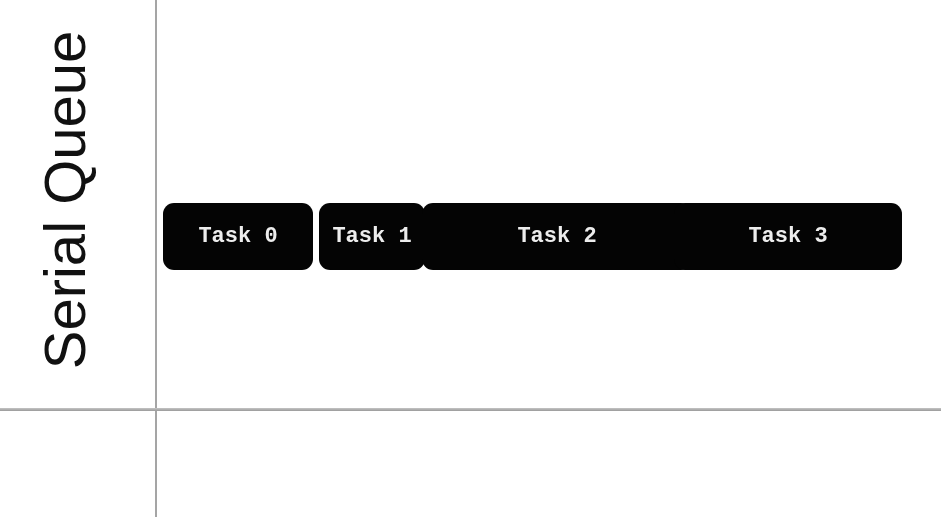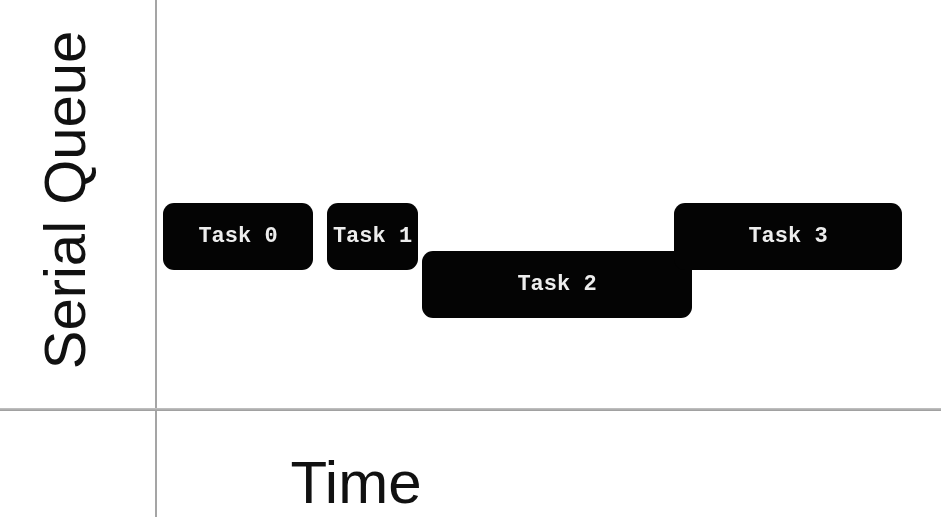--- a/index.html
+++ b/index.html
@@ -69,28 +69,27 @@
     white-space: nowrap;
   }
 </style>
 </head>
 <body>
 
 <div class="figure">
   <div class="axis-line vertical"></div>
   <div class="axis-line horizontal"></div>
   <div class="y-label">Serial Queue</div>
-  <div class="x-label">Time</div>
   <div class="bars">
       <div class="task-bar" style="left: 163px; width: 150px;">
         <span>Task 0</span>
       </div>
-      <div class="task-bar" style="left: 327px; width: 91px;">
+      <div class="task-bar" style="left: 319px; width: 106px;">
         <span>Task 1</span>
       </div>
-      <div class="task-bar" style="left: 422px; width: 270px; margin-top: 48px;">
+      <div class="task-bar" style="left: 422px; width: 270px;">
         <span>Task 2</span>
       </div>
       <div class="task-bar" style="left: 674px; width: 228px;">
         <span>Task 3</span>
       </div>
     </div>
 </div>
 
 </body></html>

